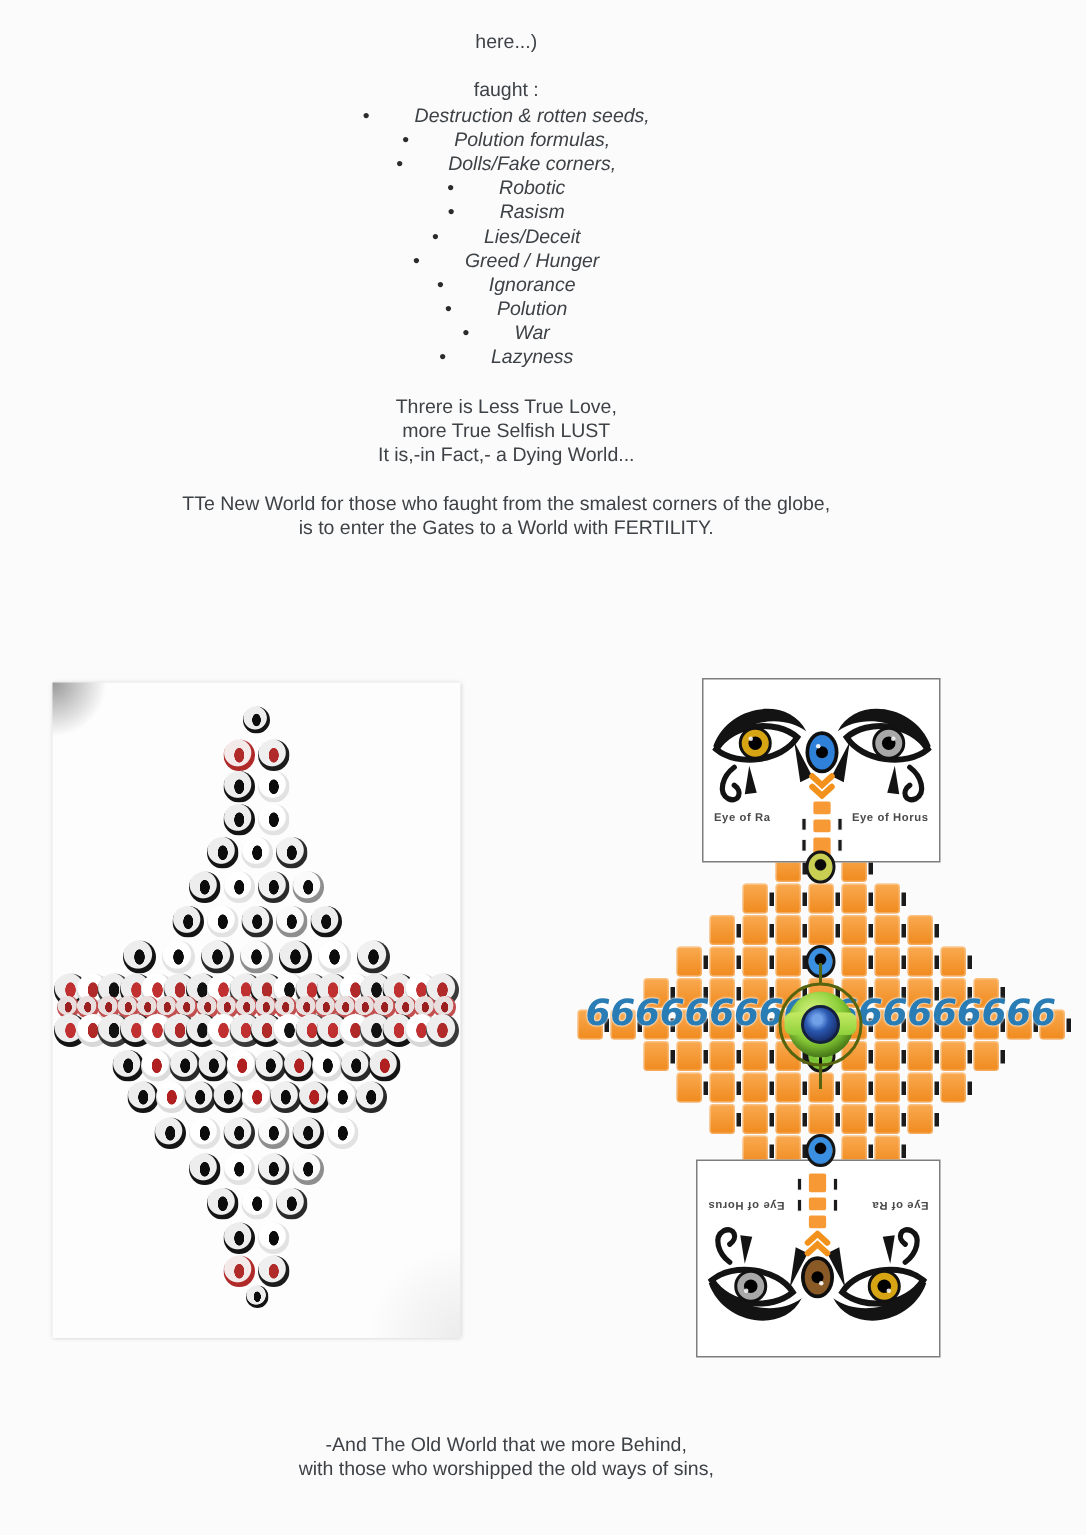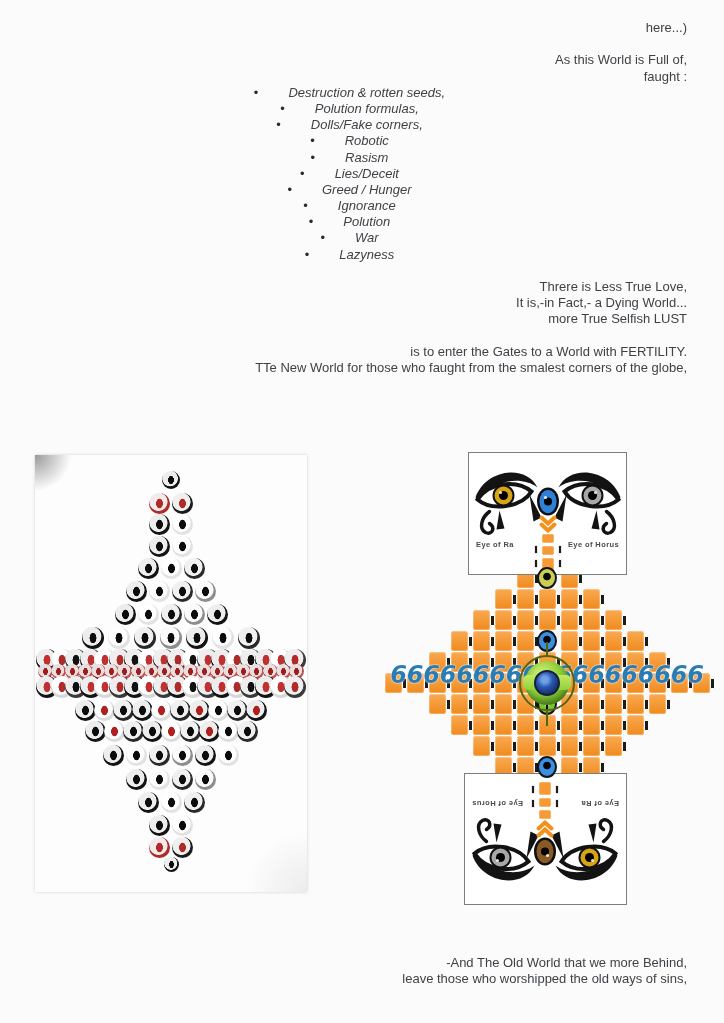--- a/index.html
+++ b/index.html
@@ -2,22 +2,22 @@
 <html><head>
 <meta charset="utf-8">
 <style>
   html,body{margin:0;padding:0;}
   body{
     width:724px;height:1023px;position:relative;overflow:hidden;
     background:#fbfbfb;
     font-family:"Liberation Sans",sans-serif;
     color:#3e4246;
   }
-  .doc-text{position:absolute;left:0;width:675px;text-align:right;
-    font-size:13px;line-height:16.2px;margin-left:12px;}
+  .doc-text{position:absolute;left:0;width:675px;text-align:center;
+    font-size:13px;line-height:16.2px;}
   #intro{top:20px;}
   .blank{height:16.2px;}
   .bullet-line{display:flex;justify-content:center;align-items:center;gap:30px;
     height:16.2px;font-style:italic;}
   .bullet-line .dot{font-size:13px;line-height:16.2px;font-style:normal;color:#2b2b2b;}
   #footer{top:955px;}
 
   
   #left-art{
     position:absolute;left:35px;top:455px;width:272px;height:437px;
@@ -75,21 +75,20 @@
   .lbl-horus{right:7px;}
   #box-top .ciris{fill:#2f80d8;}
   #box-bot .ciris{fill:#8a5a26;}
 </style>
 </head>
 <body>
 
 <div id="intro" class="doc-text">
   <div>here...)</div>
   <div class="blank"></div>
-  <div>As this World is Full of,</div>
   <div>faught :</div>
   <div id="bullets">
       <div class="bullet-line">
         <span class="dot">•</span>
         <span class="btxt">Destruction &amp; rotten seeds,</span>
       </div>
       <div class="bullet-line">
         <span class="dot">•</span>
         <span class="btxt">Polution formulas,</span>
       </div>
@@ -125,25 +124,25 @@
         <span class="dot">•</span>
         <span class="btxt">War</span>
       </div>
       <div class="bullet-line">
         <span class="dot">•</span>
         <span class="btxt">Lazyness</span>
       </div>
     </div>
   <div class="blank"></div>
   <div>Threre is Less True Love,</div>
+  <div>more True Selfish LUST</div>
   <div>It is,-in Fact,- a Dying World...</div>
-  <div>more True Selfish LUST</div>
   <div class="blank"></div>
+  <div>TTe New World for those who faught from the smalest corners of the globe,</div>
   <div>is to enter the Gates to a World with FERTILITY.</div>
-  <div>TTe New World for those who faught from the smalest corners of the globe,</div>
 </div>
 
 <div id="left-art">
   <div id="left-cans">
       <span class="can" style="left: 127px; top: 16px; width: 18px; height: 18px; background: radial-gradient(26% 38%, rgb(12, 12, 12) 0px, rgb(12, 12, 12) 58%, rgba(0, 0, 0, 0) 64%), radial-gradient(circle at 45% 42%, rgb(237, 237, 237) 0px, rgb(237, 237, 237) 52%, rgb(20, 20, 20) 56%, rgb(20, 20, 20) 90%, rgb(80, 80, 80) 92%, rgb(80, 80, 80) 100%);"></span>
       <span class="can" style="left: 114px; top: 38px; width: 21px; height: 21px; background: radial-gradient(26% 38%, rgb(176, 42, 42) 0px, rgb(176, 42, 42) 58%, rgba(0, 0, 0, 0) 64%), radial-gradient(circle at 45% 42%, rgb(245, 234, 234) 0px, rgb(245, 234, 234) 52%, rgb(176, 42, 42) 56%, rgb(176, 42, 42) 90%, rgb(112, 20, 20) 92%, rgb(112, 20, 20) 100%);"></span>
       <span class="can" style="left: 137px; top: 38px; width: 21px; height: 21px; background: radial-gradient(26% 38%, rgb(176, 42, 42) 0px, rgb(176, 42, 42) 58%, rgba(0, 0, 0, 0) 64%), radial-gradient(circle at 45% 42%, rgb(239, 239, 239) 0px, rgb(239, 239, 239) 52%, rgb(28, 28, 28) 56%, rgb(28, 28, 28) 90%, rgb(85, 85, 85) 92%, rgb(85, 85, 85) 100%);"></span>
       <span class="can" style="left: 114px; top: 59px; width: 21px; height: 21px; background: radial-gradient(26% 38%, rgb(12, 12, 12) 0px, rgb(12, 12, 12) 58%, rgba(0, 0, 0, 0) 64%), radial-gradient(circle at 45% 42%, rgb(237, 237, 237) 0px, rgb(237, 237, 237) 52%, rgb(20, 20, 20) 56%, rgb(20, 20, 20) 90%, rgb(80, 80, 80) 92%, rgb(80, 80, 80) 100%);"></span>
       <span class="can" style="left: 137px; top: 59px; width: 21px; height: 21px; background: radial-gradient(26% 38%, rgb(12, 12, 12) 0px, rgb(12, 12, 12) 58%, rgba(0, 0, 0, 0) 64%), radial-gradient(circle at 45% 42%, rgb(255, 255, 255) 0px, rgb(255, 255, 255) 52%, rgb(226, 226, 226) 56%, rgb(226, 226, 226) 90%, rgb(111, 111, 111) 92%, rgb(111, 111, 111) 100%);"></span>
       <span class="can" style="left: 114px; top: 81px; width: 21px; height: 21px; background: radial-gradient(26% 38%, rgb(12, 12, 12) 0px, rgb(12, 12, 12) 58%, rgba(0, 0, 0, 0) 64%), radial-gradient(circle at 45% 42%, rgb(237, 237, 237) 0px, rgb(237, 237, 237) 52%, rgb(20, 20, 20) 56%, rgb(20, 20, 20) 90%, rgb(80, 80, 80) 92%, rgb(80, 80, 80) 100%);"></span>
@@ -470,14 +469,14 @@
   <div id="stem-top" class="stem"></div>
   <div id="stem-bot" class="stem"></div>
   <div class="sphere-ring"></div>
   <div class="sphere-ball"></div>
   <div class="sphere-hband"></div>
   <div class="sphere-earth"></div>
 </div>
 
 <div id="footer" class="doc-text">
   <div>-And The Old World that we more Behind,</div>
-  <div>leave those who worshipped the old ways of sins,</div>
+  <div>with those who worshipped the old ways of sins,</div>
 </div>
 
 </body></html>

